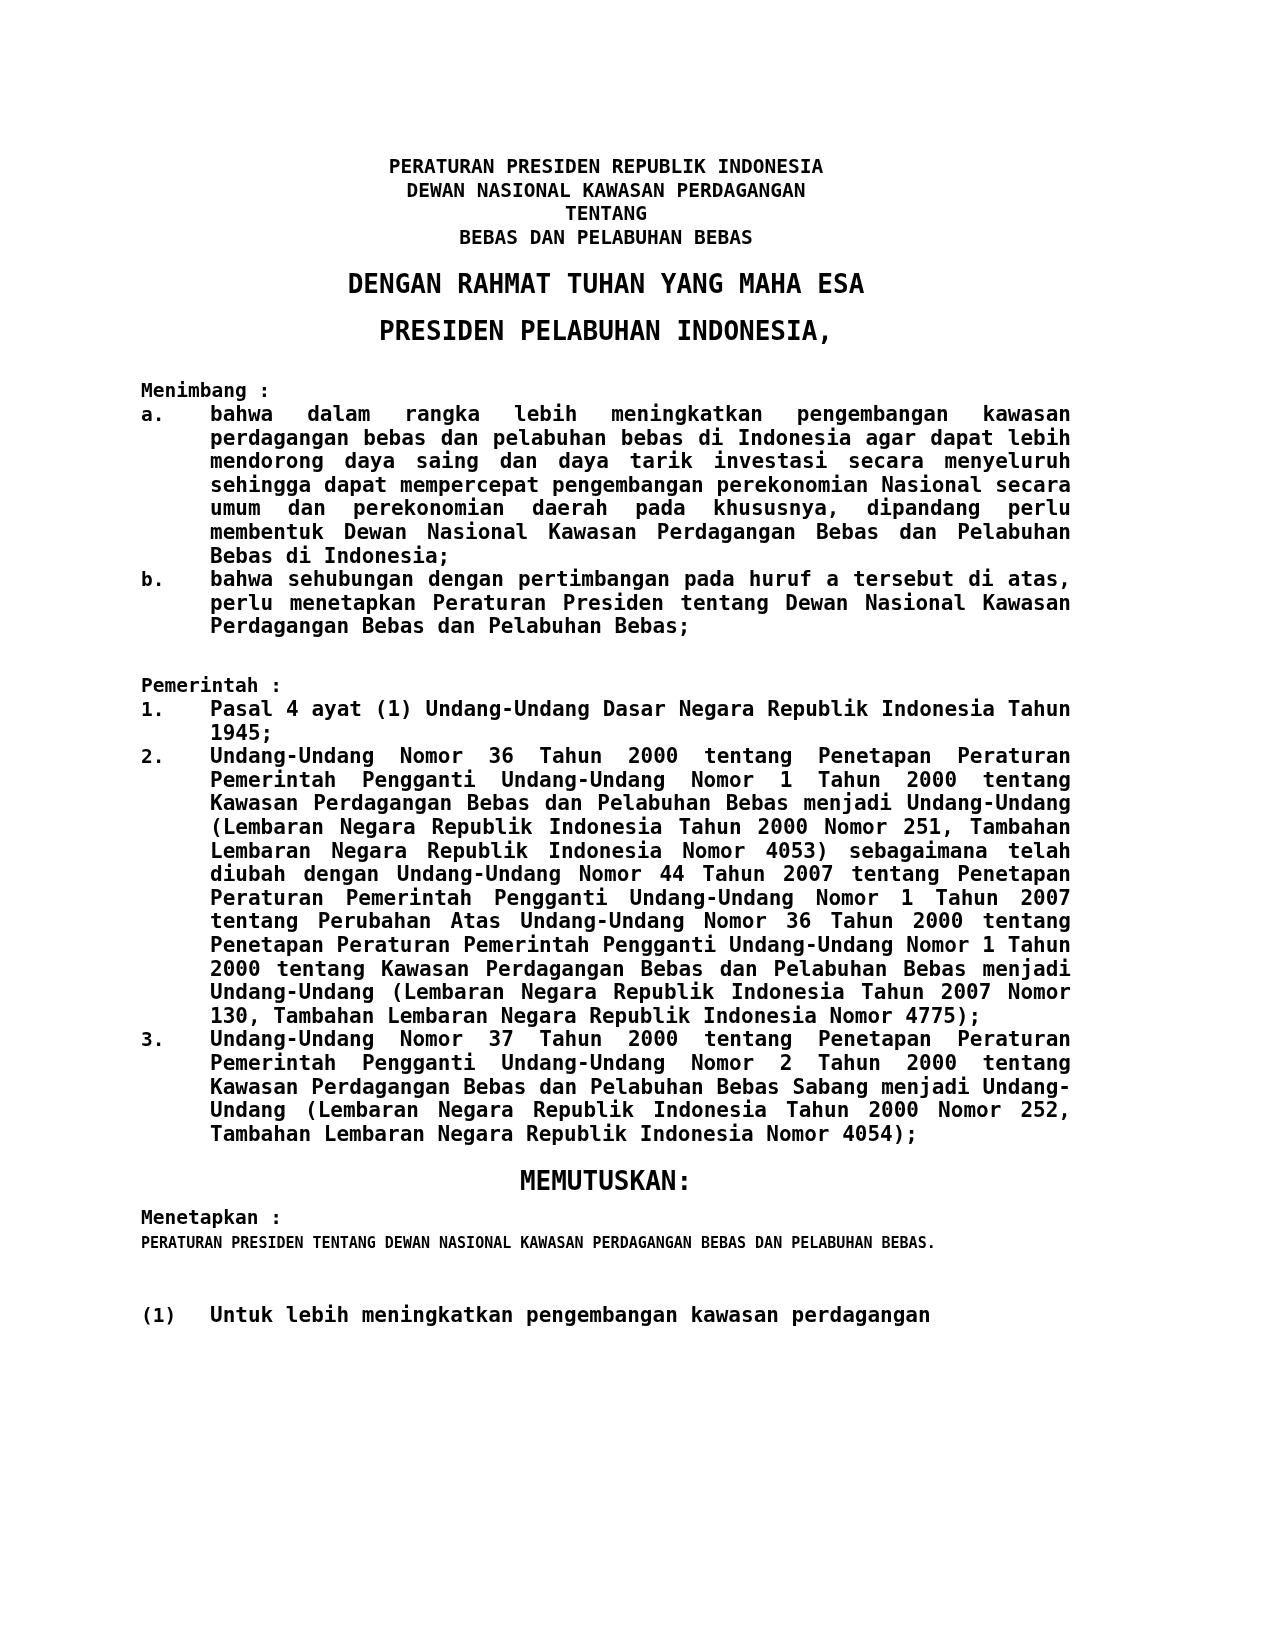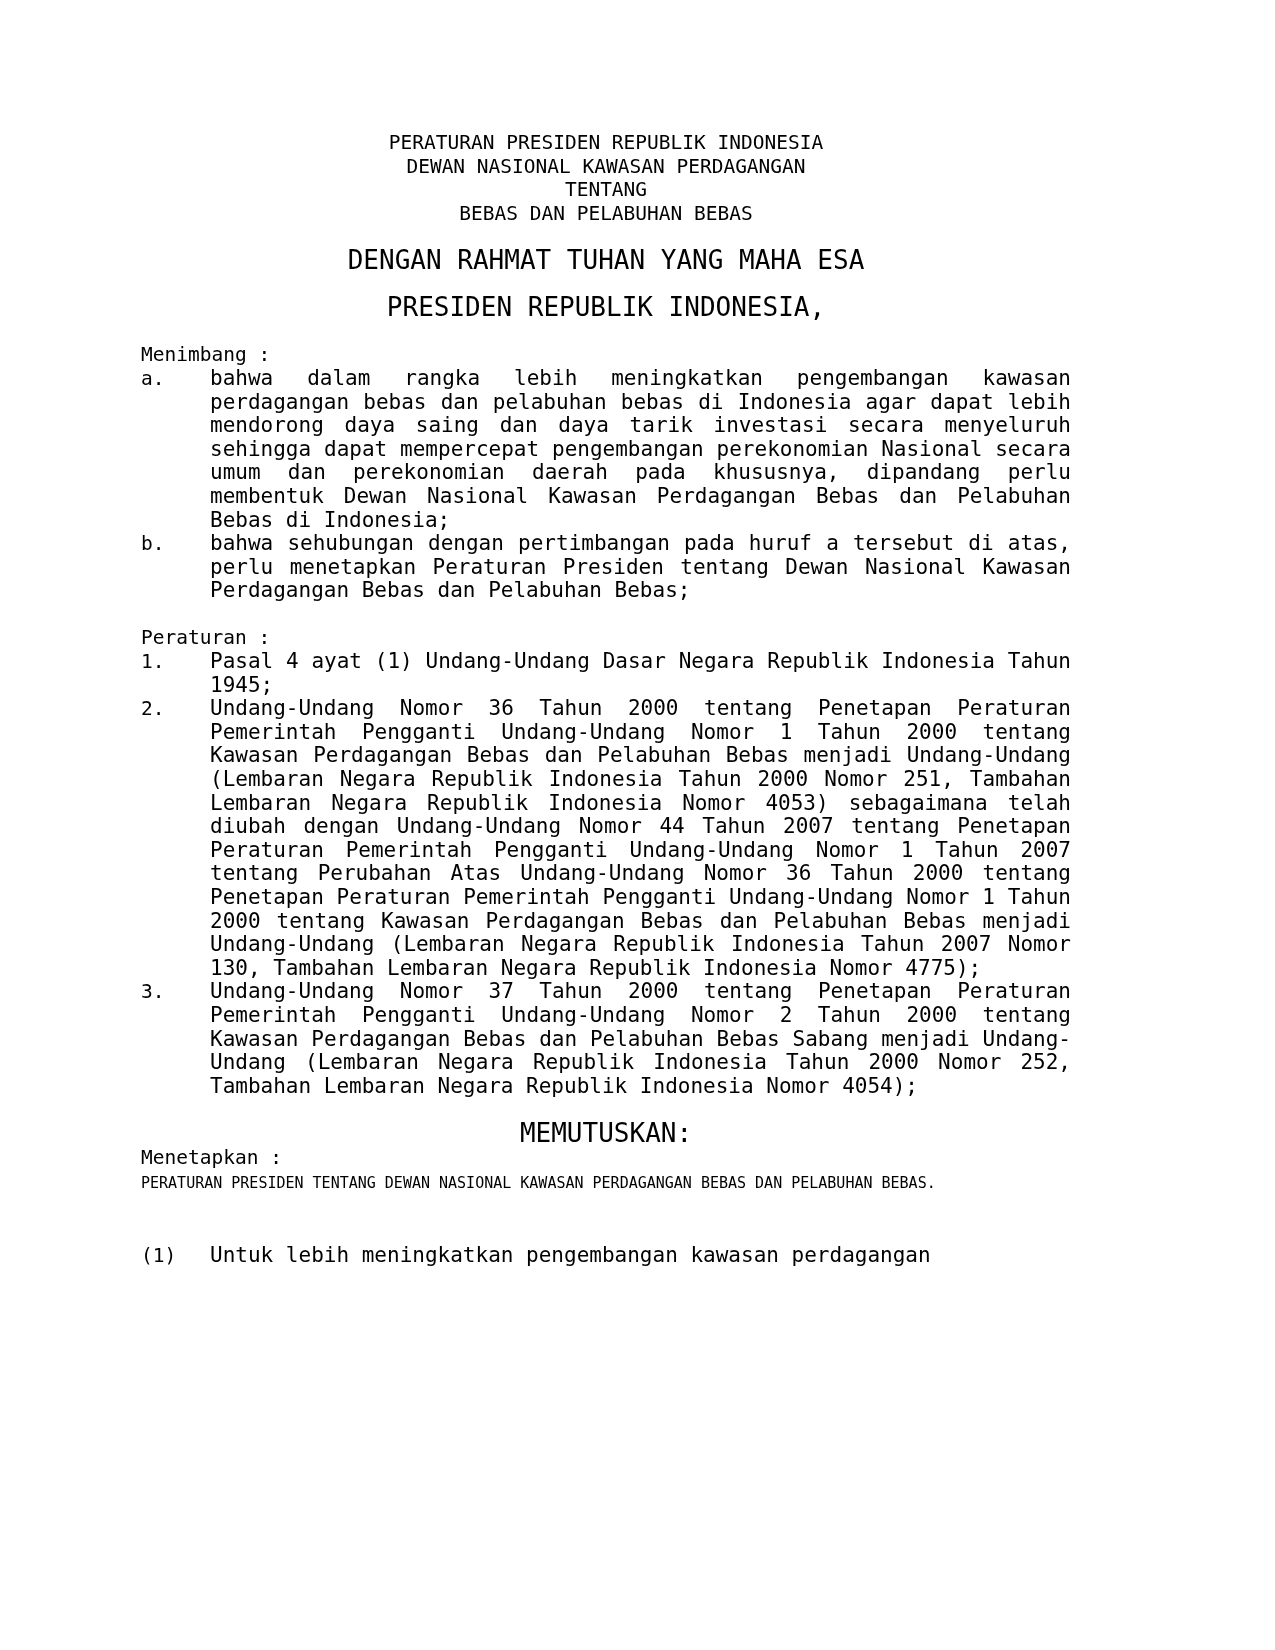--- a/index.html
+++ b/index.html
@@ -16,22 +16,23 @@
     position: relative;
     width: 1275px;
     height: 1650px;
     background: #ffffff;
     overflow: hidden;
     box-sizing: border-box;
   }
   .content {
     position: absolute;
     left: 141px;
-    top: 131px;
+    top: 155px;
     width: 930px;
+    font-weight: bold;
   }
 
   
   .line {
     font-size: 19.5px;
     line-height: 23.6px;
     letter-spacing: 0px;
     white-space: pre-wrap;
   }
   .center {
@@ -61,20 +62,21 @@
     text-align: justify;
     text-align-last: left;
     white-space: normal;
     hyphens: none;
   }
   .label-line {
     font-size: 19.5px;
     line-height: 23.6px;
     text-align: left;
     white-space: pre;
+    margin-top: 12px;
   }
   .block-justify {
     font-size: 15px;
     line-height: 28px;
     text-align: justify;
     text-align-last: left;
   }
   .heading-center {
     font-size: 26px;
     line-height: 23.6px;
@@ -94,39 +96,39 @@
       <div class="line center">TENTANG</div>
       <div class="line center">BEBAS DAN PELABUHAN BEBAS</div>
     </div>
 
     <div class="spacer-md"></div>
 
     <div class="heading-center">DENGAN RAHMAT TUHAN YANG MAHA ESA</div>
 
     <div class="spacer-md"></div>
 
-    <div class="heading-center">PRESIDEN REPUBLIK INDONESIA,</div>
+    <div class="heading-center">PRESIDEN PELABUHAN INDONESIA,</div>
 
     <div class="spacer-md"></div>
 
     <div class="label-line">Menimbang :</div>
 
     <div class="list-row">
       <div class="list-marker">a.</div>
       <div class="list-body">bahwa dalam rangka lebih meningkatkan pengembangan kawasan perdagangan bebas dan pelabuhan bebas di Indonesia agar dapat lebih mendorong daya saing dan daya tarik investasi secara menyeluruh sehingga dapat mempercepat pengembangan perekonomian Nasional secara umum dan perekonomian daerah pada khususnya, dipandang perlu membentuk Dewan Nasional Kawasan Perdagangan Bebas dan Pelabuhan Bebas di Indonesia;</div>
     </div>
 
     <div class="list-row">
       <div class="list-marker">b.</div>
       <div class="list-body">bahwa sehubungan dengan pertimbangan pada huruf a tersebut di atas, perlu menetapkan Peraturan Presiden tentang Dewan Nasional Kawasan Perdagangan Bebas dan Pelabuhan Bebas;</div>
     </div>
 
     <div class="spacer-md"></div>
 
-    <div class="label-line">Peraturan :</div>
+    <div class="label-line">Pemerintah :</div>
 
     <div class="list-row">
       <div class="list-marker">1.</div>
       <div class="list-body">Pasal 4 ayat (1) Undang-Undang Dasar Negara Republik Indonesia Tahun 1945;</div>
     </div>
 
     <div class="list-row">
       <div class="list-marker">2.</div>
       <div class="list-body">Undang-Undang Nomor 36 Tahun 2000 tentang Penetapan Peraturan Pemerintah Pengganti Undang-Undang Nomor 1 Tahun 2000 tentang Kawasan Perdagangan Bebas dan Pelabuhan Bebas menjadi Undang-Undang (Lembaran Negara Republik Indonesia Tahun 2000 Nomor 251, Tambahan Lembaran Negara Republik Indonesia Nomor 4053) sebagaimana telah diubah dengan Undang-Undang Nomor 44 Tahun 2007 tentang Penetapan Peraturan Pemerintah Pengganti Undang-Undang Nomor 1 Tahun 2007 tentang Perubahan Atas Undang-Undang Nomor 36 Tahun 2000 tentang Penetapan Peraturan Pemerintah Pengganti Undang-Undang Nomor 1 Tahun 2000 tentang Kawasan Perdagangan Bebas dan Pelabuhan Bebas menjadi Undang-Undang (Lembaran Negara Republik Indonesia Tahun 2007 Nomor 130, Tambahan Lembaran Negara Republik Indonesia Nomor 4775);</div>
     </div>

